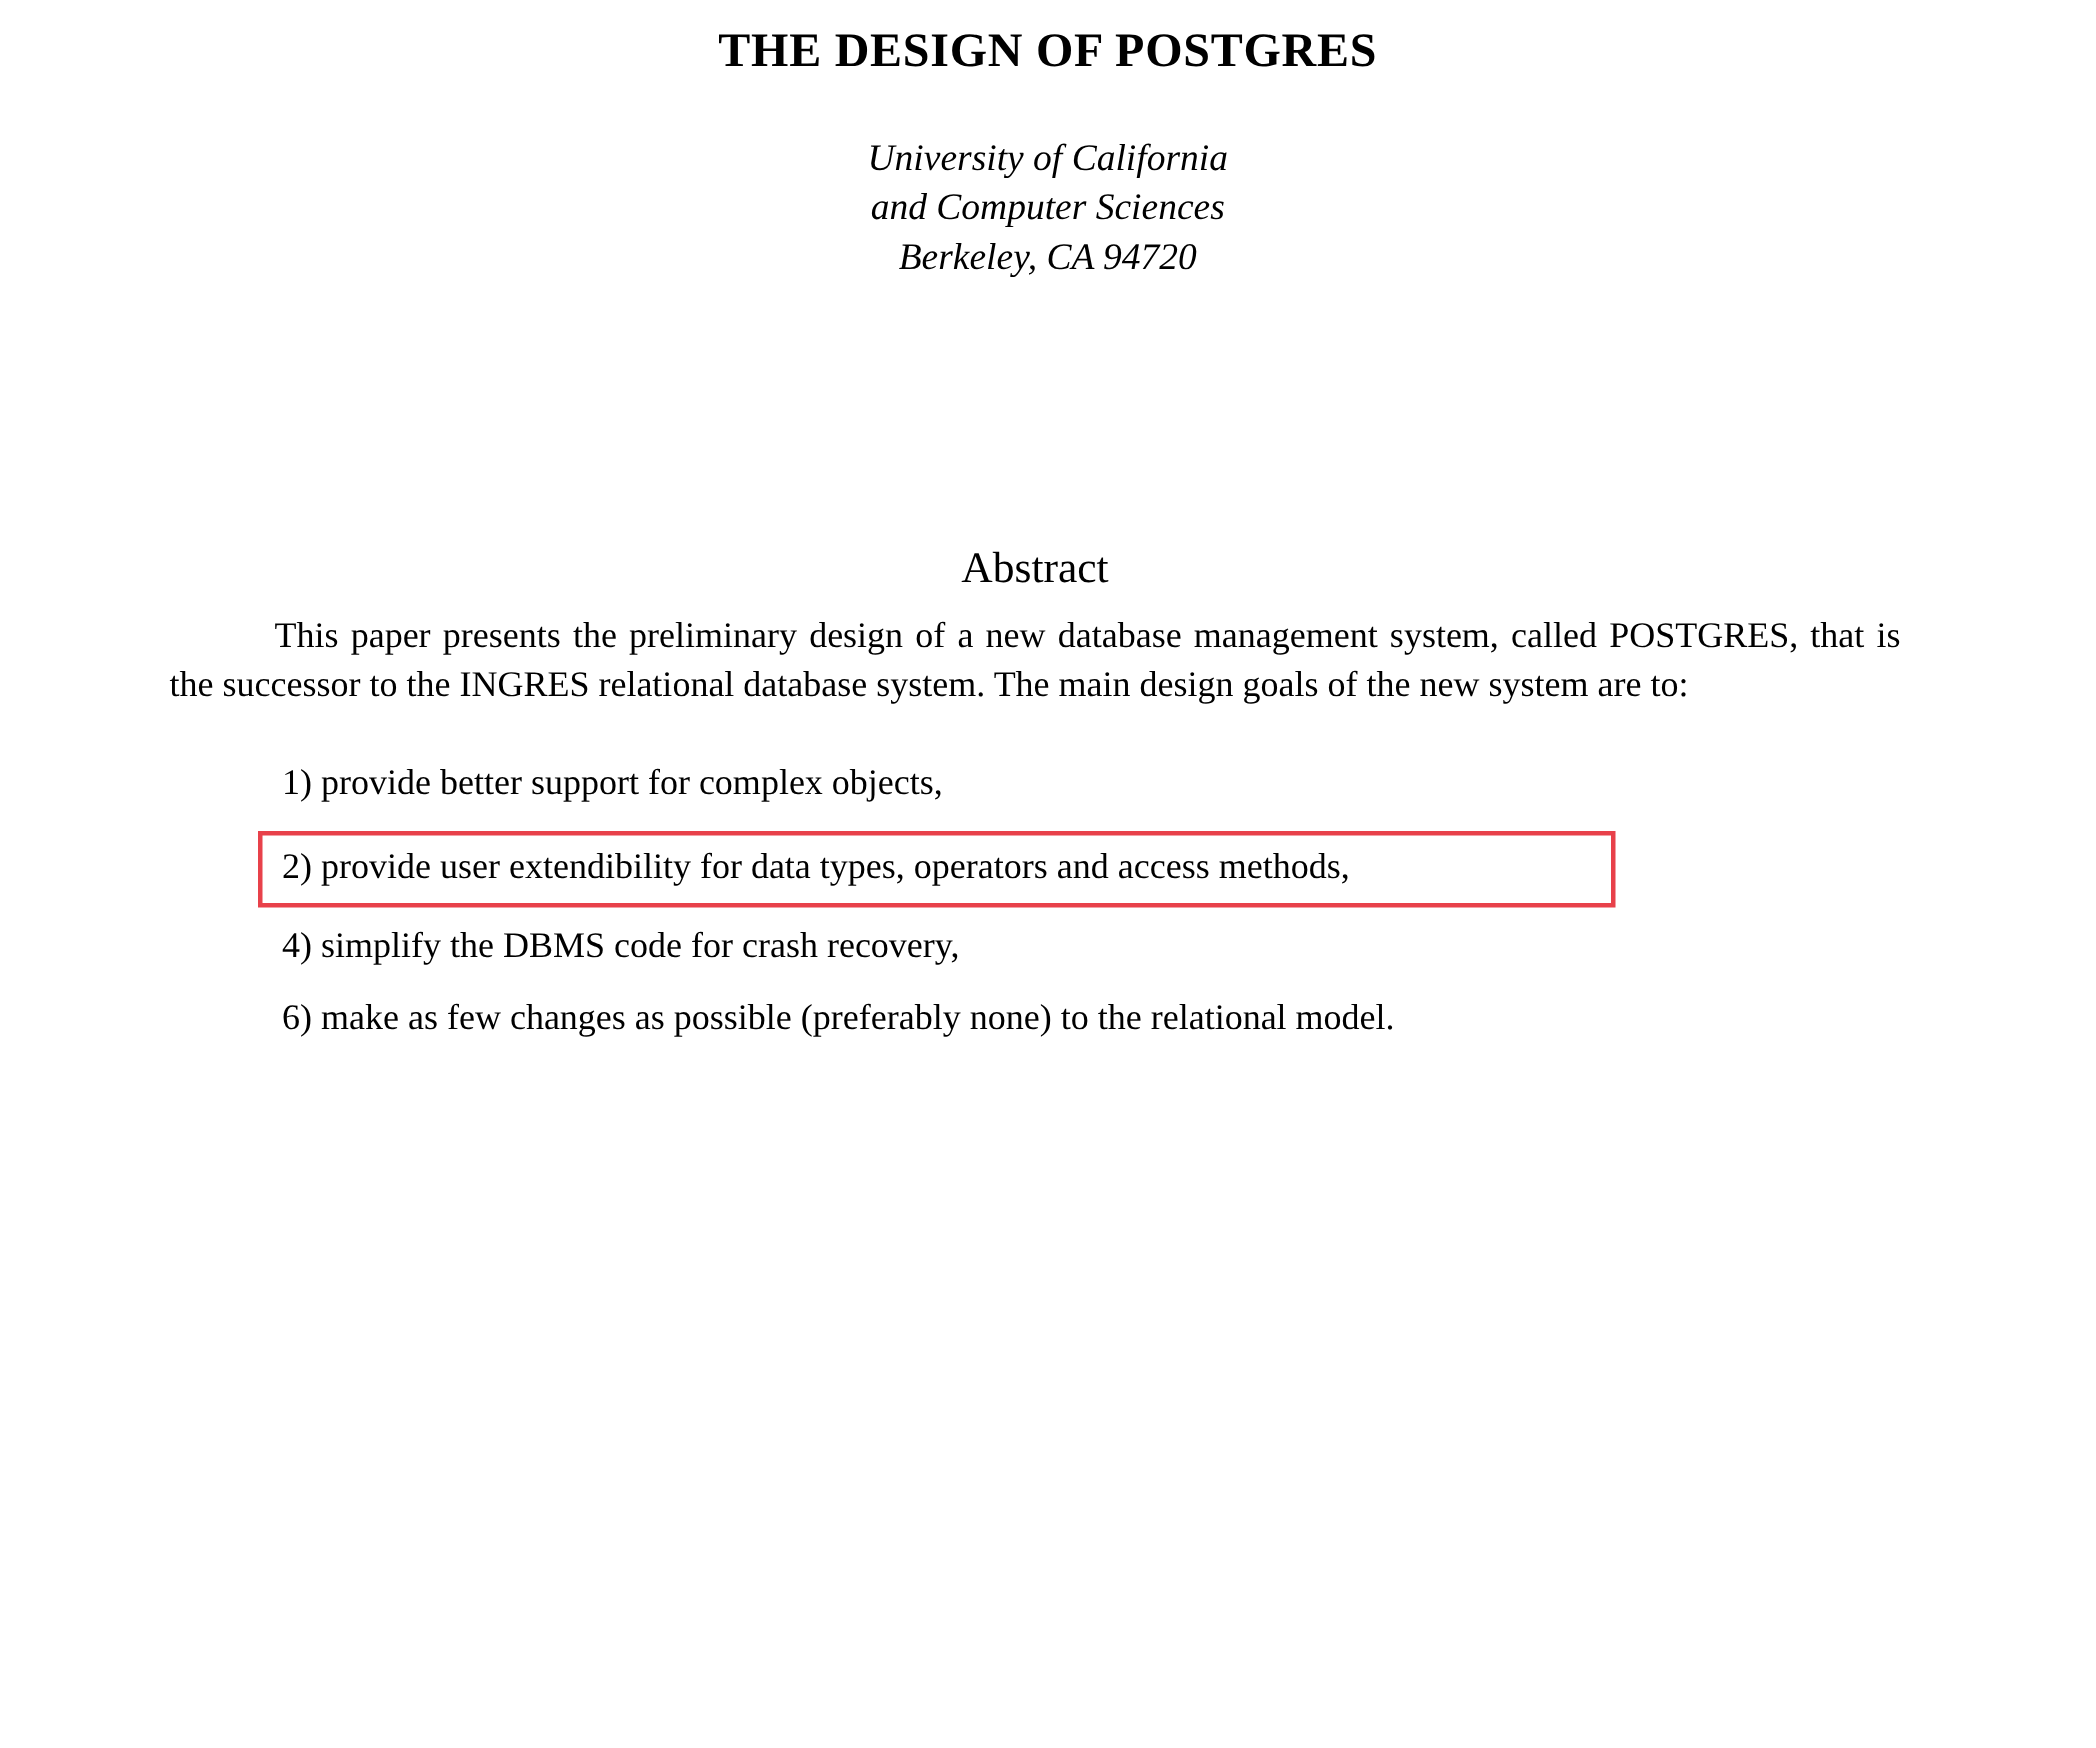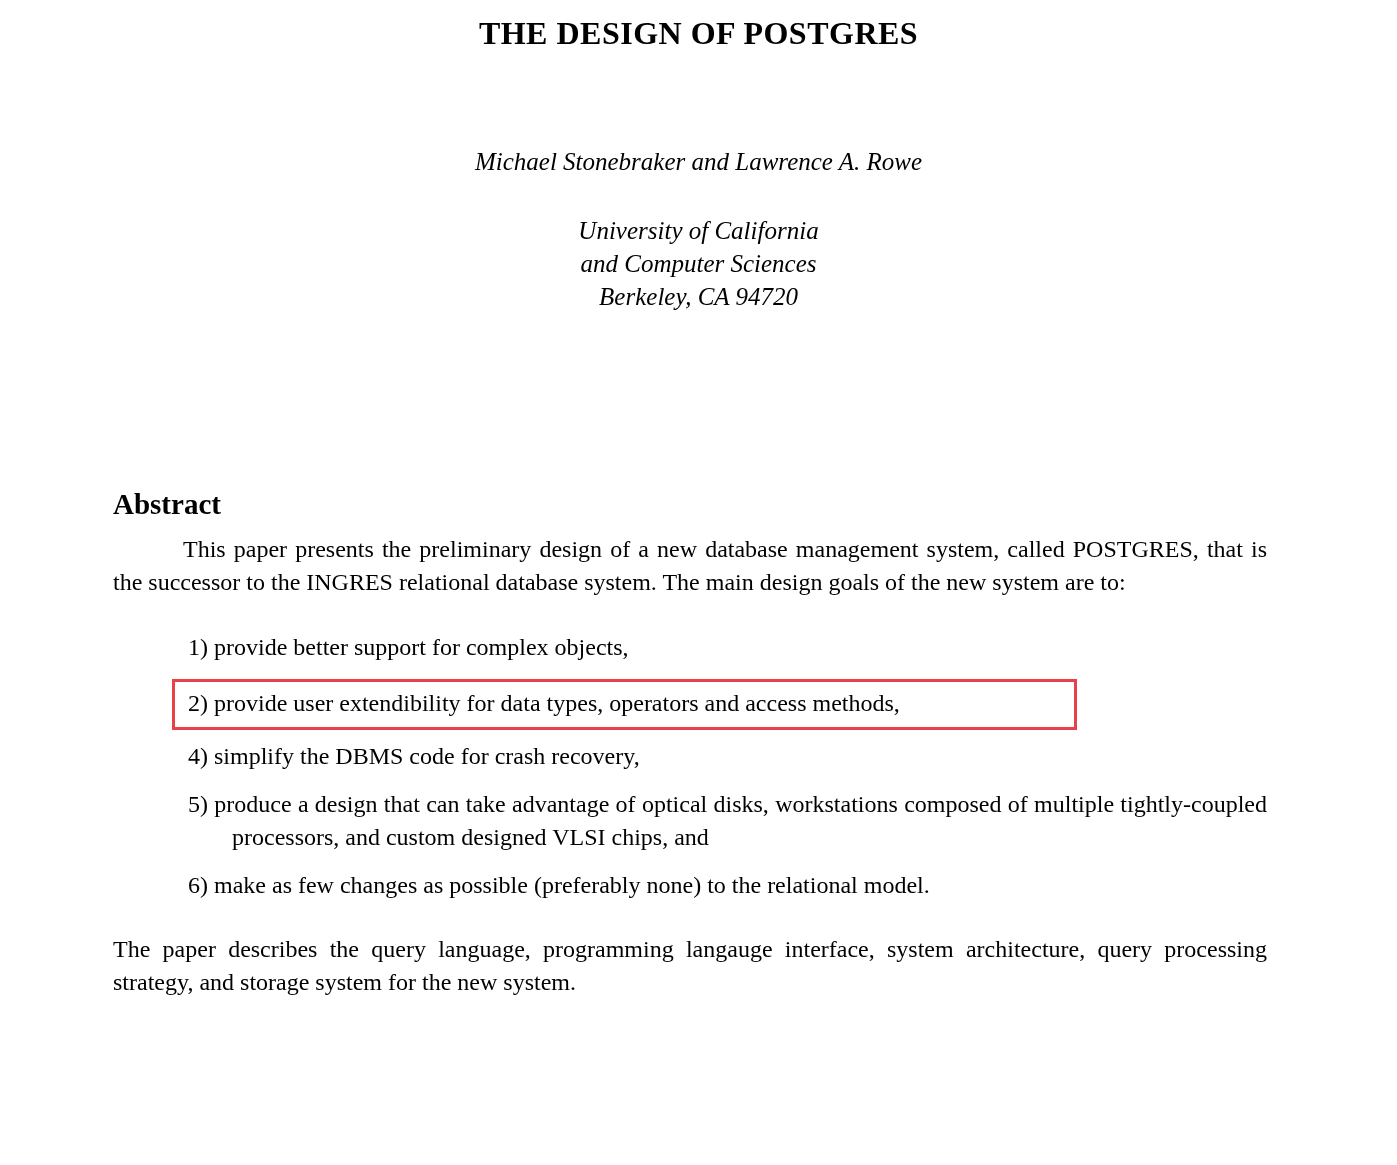--- a/index.html
+++ b/index.html
@@ -43,21 +43,22 @@
     line-height: 33px;
   }
   .content {
     margin-left: 113px;
     width: 1154px;
   }
   .abstract-heading {
     margin: 172px 0 0 0;
     font-size: 29px;
     line-height: 38px;
-    font-weight: 700;
+    font-weight: 400;
+    text-align: center;
   }
   .intro {
     margin: 10px 0 0 0;
     text-indent: 70px;
     text-align: justify;
   }
   .goals {
     margin-top: 32px;
     font-family: Liberation Serif, serif;
   }
@@ -85,21 +86,20 @@
     text-align: justify;
   }
 </style>
 </head>
 <body>
 
 <div class="page">
 
   <h1 class="title">THE DESIGN OF POSTGRES</h1>
 
-  <div class="authors">Michael Stonebraker and Lawrence A. Rowe</div>
 
   <div class="affiliation">
     <div>University of California</div>
     <div>and Computer Sciences</div>
     <div>Berkeley, CA 94720</div>
   </div>
 
   <div class="content">
 
     <h2 class="abstract-heading">Abstract</h2>
@@ -110,23 +110,21 @@
 
       <div class="goal"><span>1)</span> <span>provide better support for complex objects,</span></div>
 
       <div class="highlight-box" style="border-color: rgb(232, 65, 74);">
         <div class="goal in-box"><span>2)</span> <span>provide user extendibility for data types, operators and access methods,</span></div>
       </div>
 
 
       <div class="goal"><span>4)</span> <span>simplify the DBMS code for crash recovery,</span></div>
 
-      <div class="goal"><span>5)</span> <span>produce a design that can take advantage of optical disks, workstations composed of multiple tightly-coupled processors, and custom designed VLSI chips, and</span></div>
 
       <div class="goal"><span>6)</span> <span>make as few changes as possible (preferably none) to the relational model.</span></div>
 
     </div>
 
-    <p class="closing">The paper describes the query language, programming langauge interface, system architecture, query processing strategy, and storage system for the new system.</p>
 
   </div>
 
 </div>
 
 </body></html>

